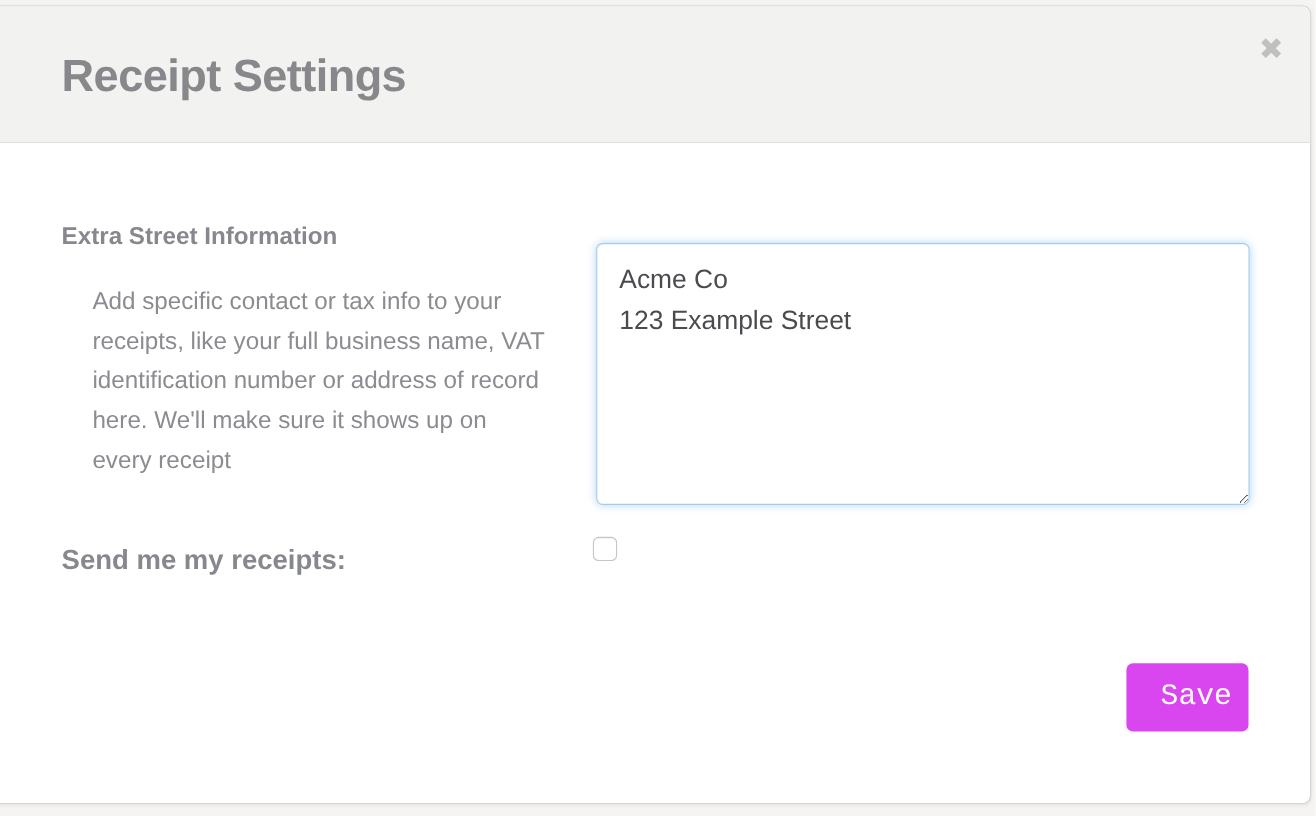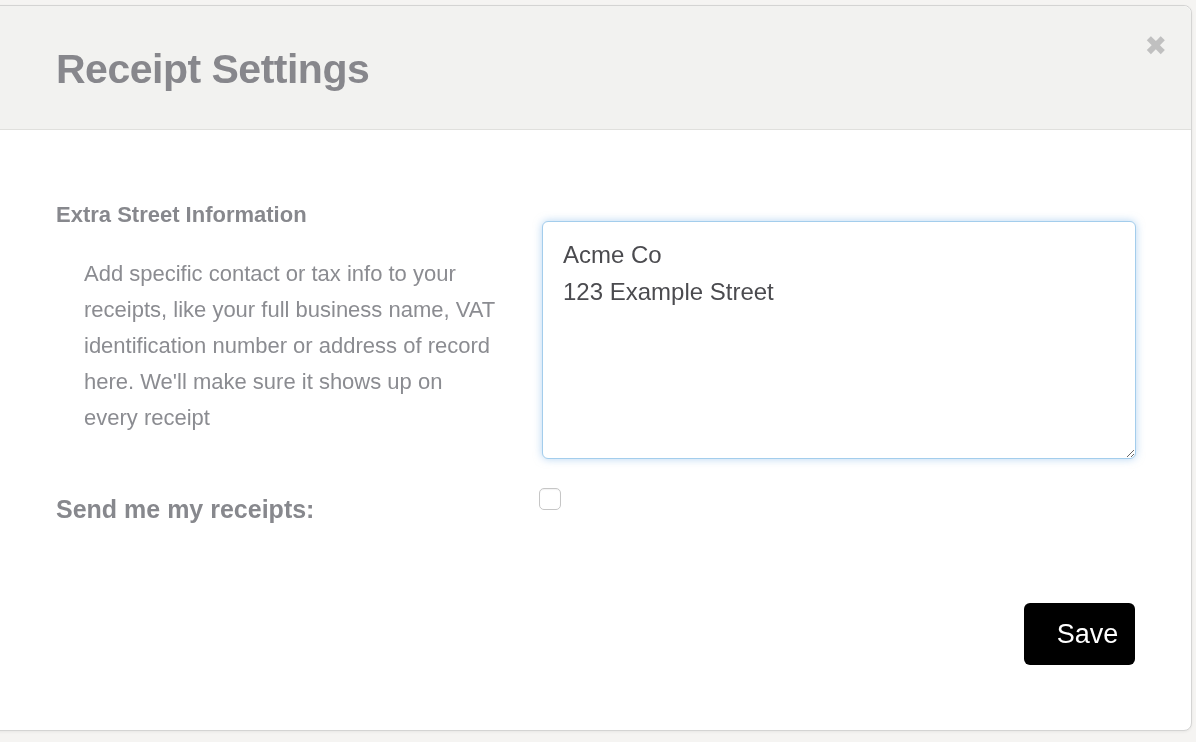--- a/index.html
+++ b/index.html
@@ -113,25 +113,25 @@
     background: #ffffff;
     box-shadow: inset 0 1px 1px rgba(0,0,0,0.05);
     cursor: pointer;
   }
   .save-btn {
     position: absolute;
     left: 1037px;
     top: 597px;
     width: 111px;
     height: 62px;
-    background: #000000;
+    background: #d946ef;
     border: none;
     border-radius: 6px;
     color: #ffffff;
-    font-family: Liberation Sans, sans-serif;
+    font-family: Liberation Mono, monospace;
     font-size: 27px;
     cursor: pointer;
     padding-left: 16px;
   }
 </style>
 </head>
 <body>
 
 <div class="page">
   <div class="modal">

